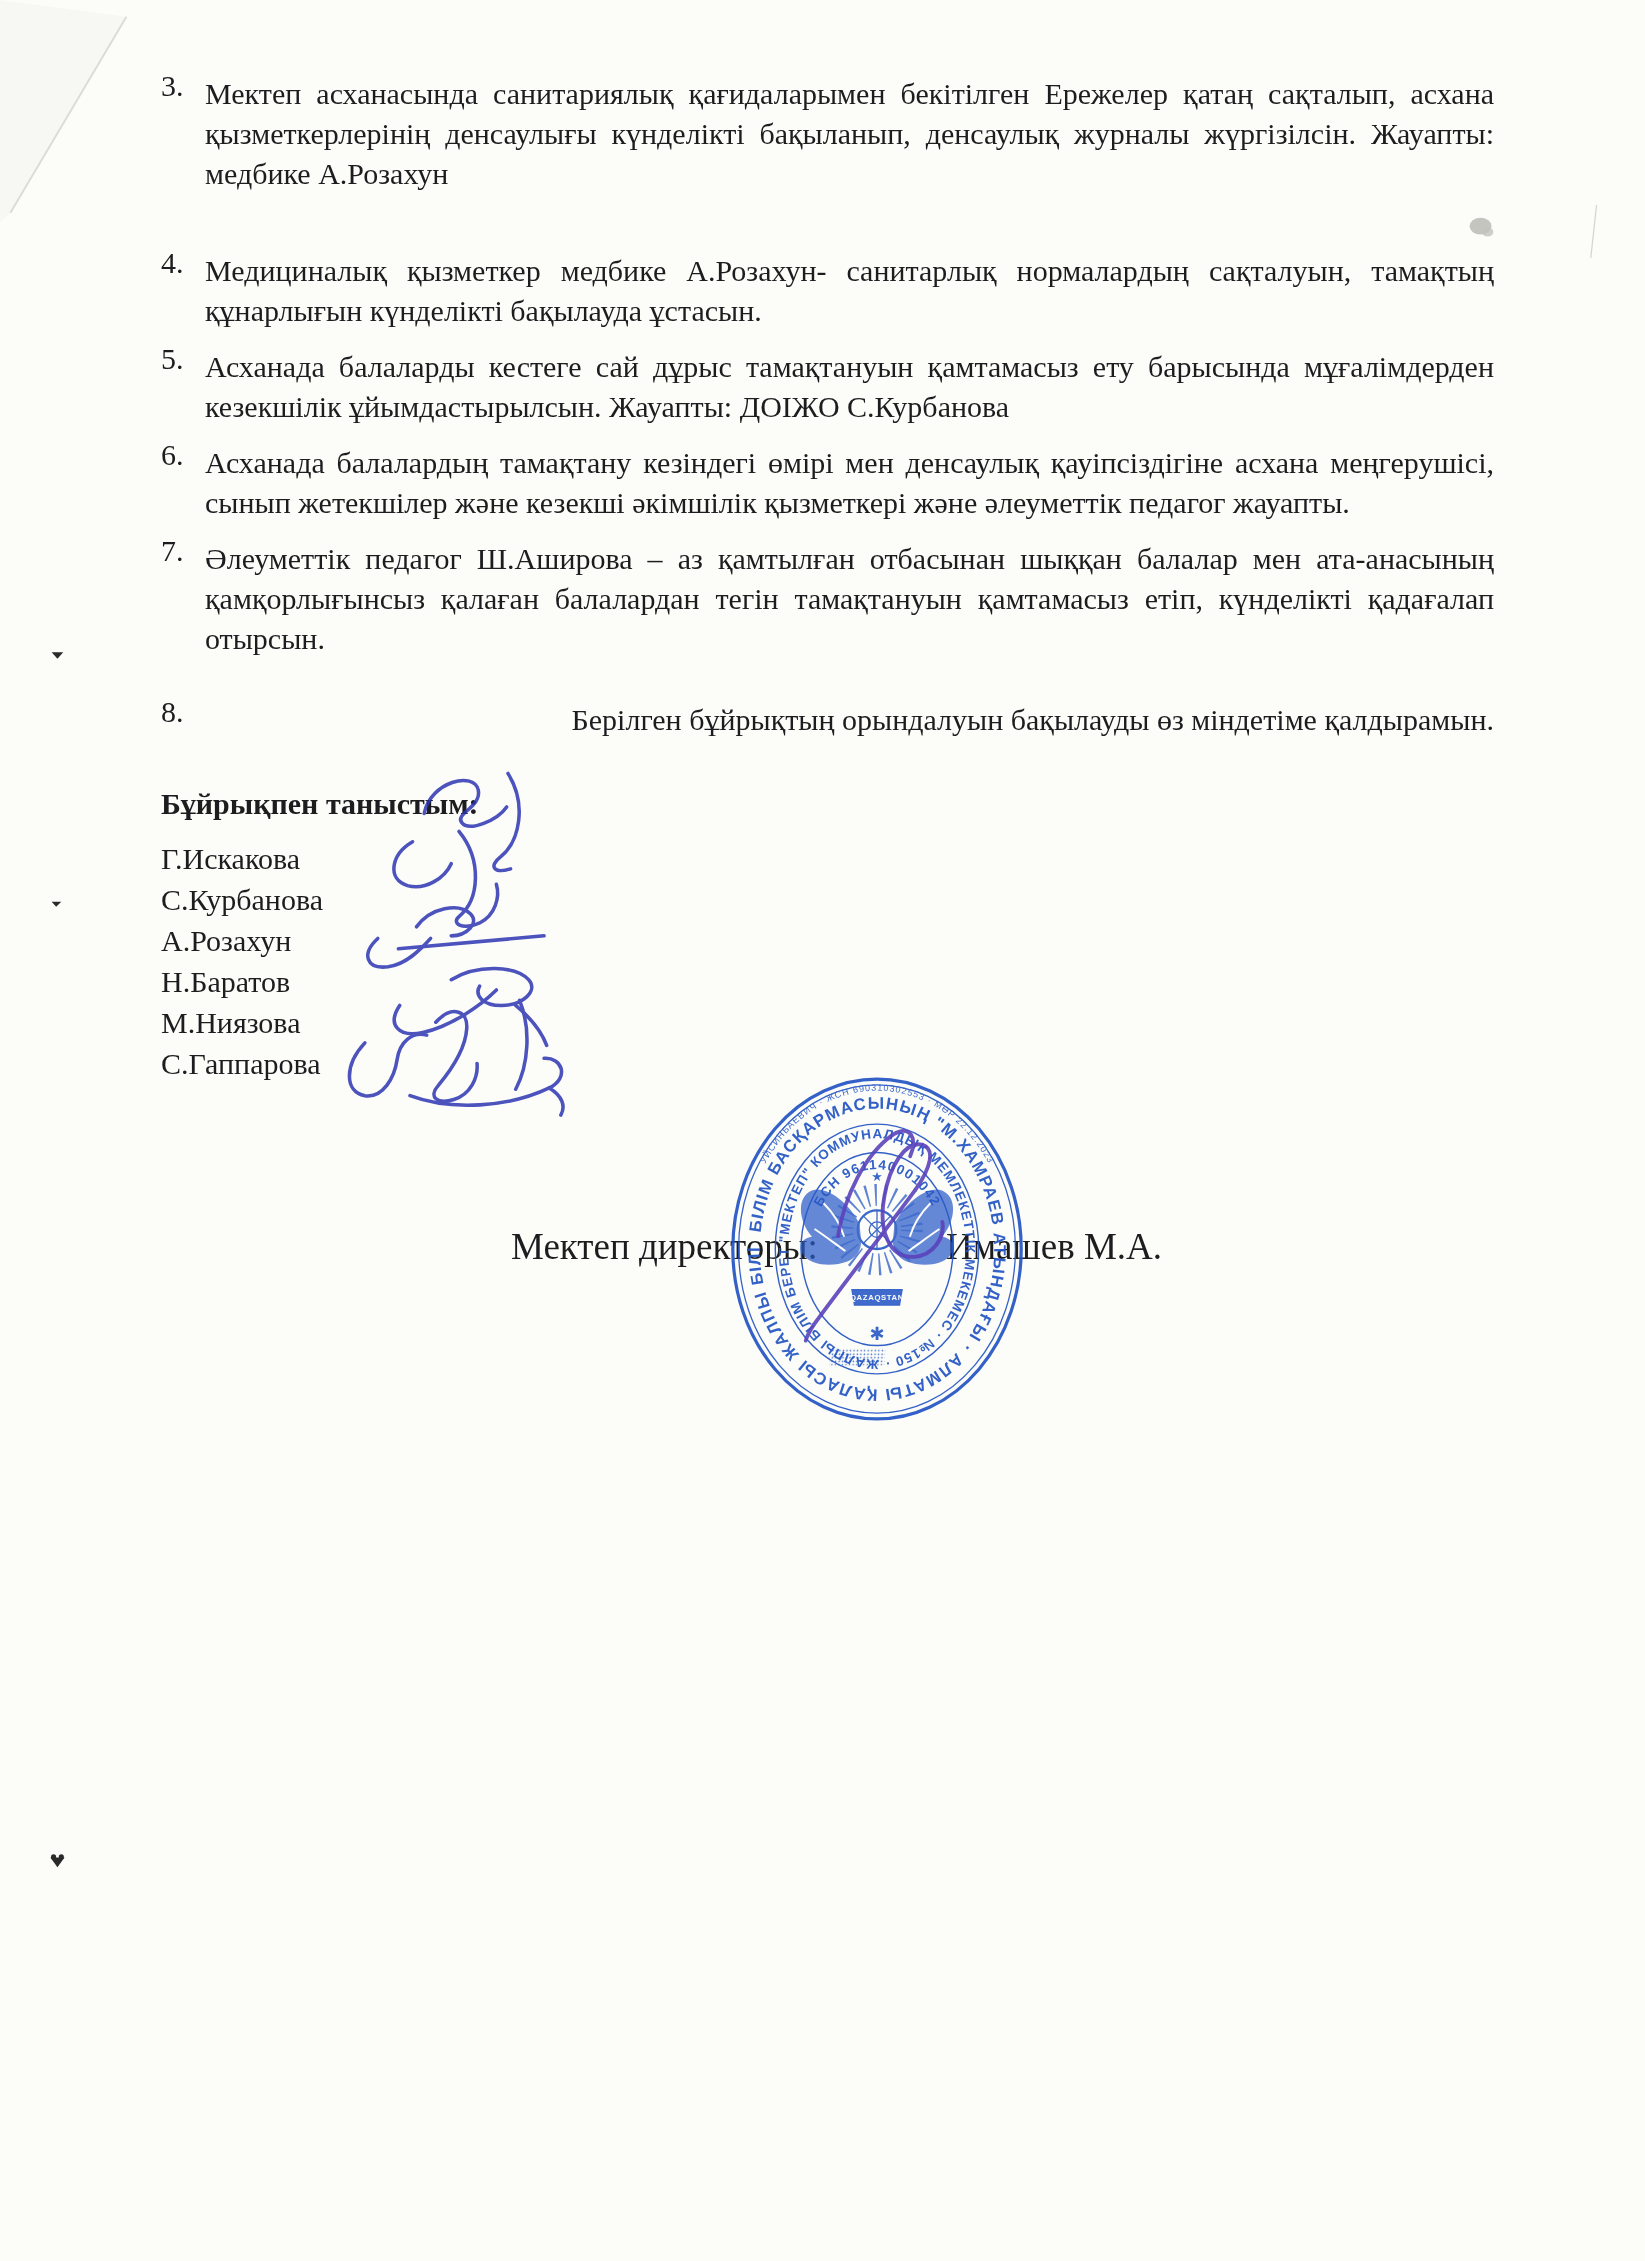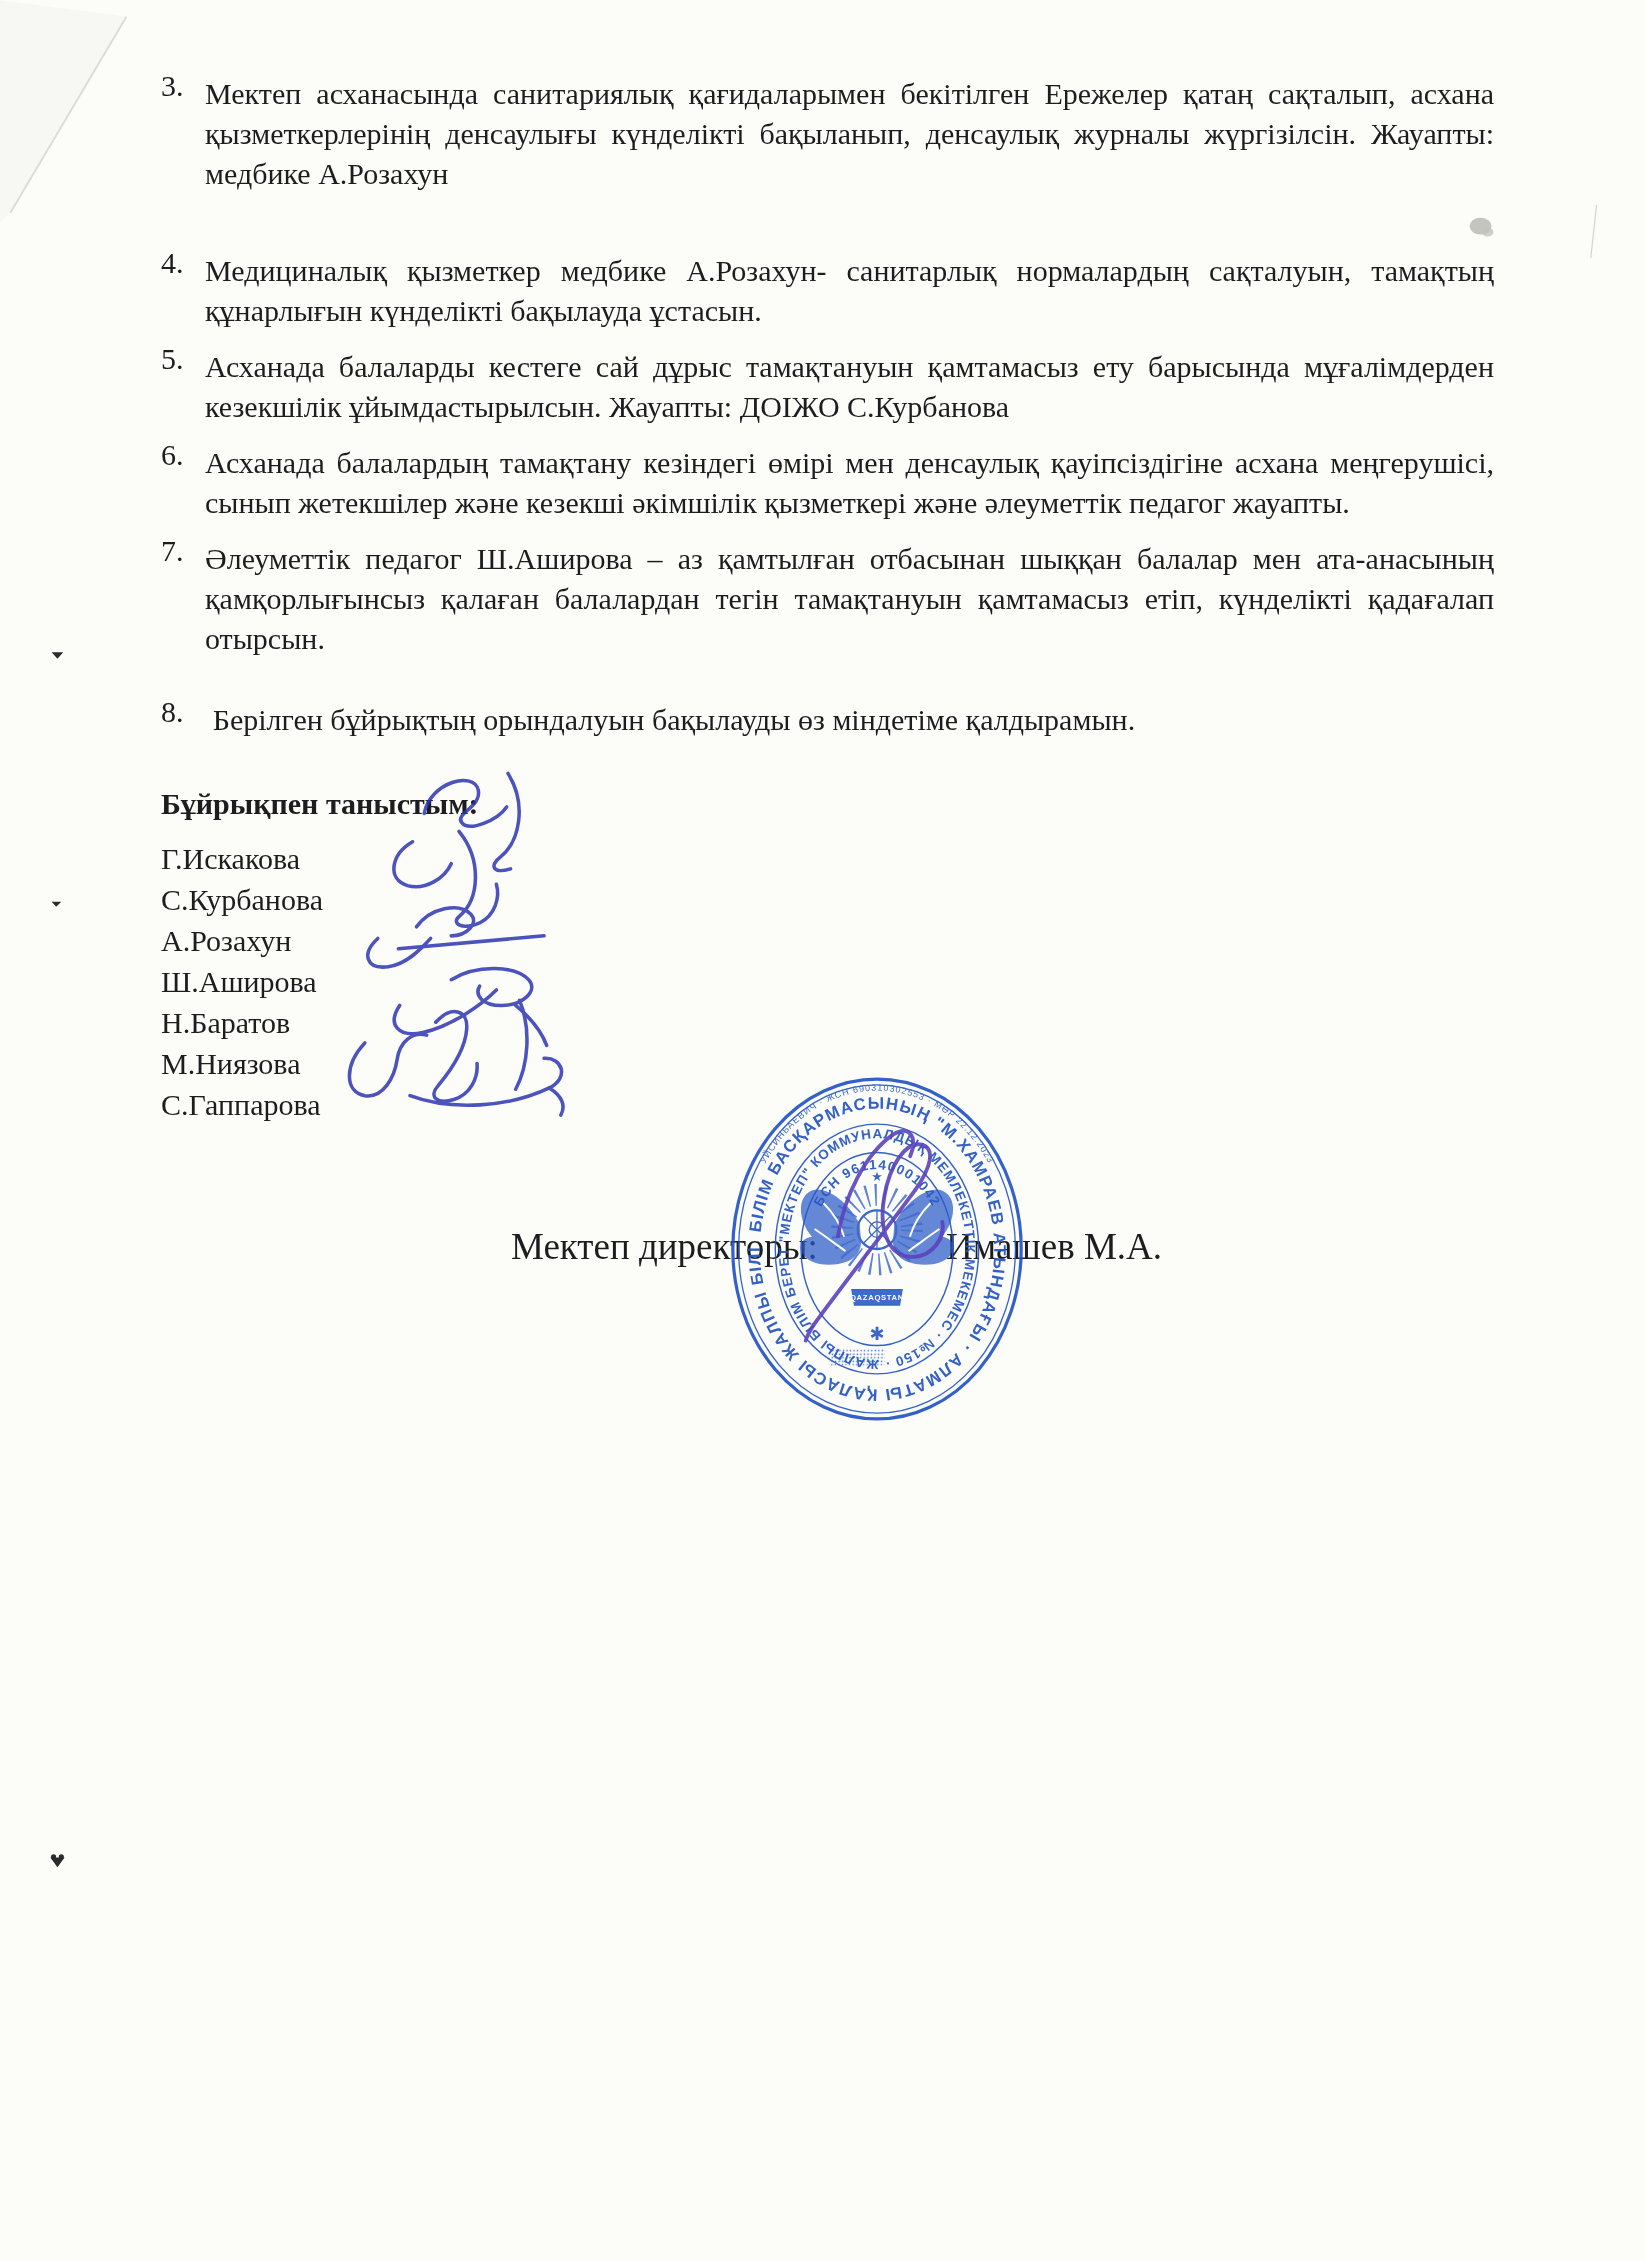--- a/index.html
+++ b/index.html
@@ -5,21 +5,21 @@
   html,body{margin:0;padding:0;}
   body{
     width:1645px;height:2261px;position:relative;overflow:hidden;
     background:#fcfcf9;color:#1d1d20;
     font-family:"Liberation Serif", "DejaVu Serif", serif;
   }
   .doc{position:absolute;left:161px;top:66px;width:1341px;}
   .item{display:flex;align-items:flex-start;}
   .item .num{flex:none;width:36px;font-size:30px;line-height:40px;}
   .item .txt{flex:1;margin:8px;font-size:30px;line-height:40px;text-align:justify;}
-  .item.single .txt{text-align:left;text-indent:7.7px;}
+  .item.single .txt{text-align:right;text-indent:7.7px;}
   .g1{margin-top:41px;}
   .g2{margin-top:24.5px;}
   .ack-head{margin:36px 0 8px 0;font-size:30px;font-weight:bold;line-height:40px;}
   .names{margin-top:14px;}
   .names p{margin:0;font-size:30px;font-weight:normal;line-height:41px;}
   .dir-line span{position:absolute;font-size:37px;font-weight:normal;line-height:36px;white-space:nowrap;}
   .dir-label{left:511px;top:1229px;}
   .dir-name{left:946px;top:1229px;}
   .stamp{position:absolute;left:727px;top:1073px;width:300px;height:352px;}
   .overlay{position:absolute;left:0;top:0;width:1645px;height:2261px;pointer-events:none;}
@@ -59,21 +59,20 @@
     <span class="num">8.</span>
     <p class="txt">Берілген бұйрықтың орындалуын  бақылауды өз міндетіме  қалдырамын.</p>
   </div>
 
   <p class="ack-head">Бұйрықпен таныстым:</p>
 
   <div class="names">
     <p>Г.Искакова</p>
     <p>С.Курбанова</p>
     <p>А.Розахун</p>
-    <p>Ш.Аширова</p>
     <p>Н.Баратов</p>
     <p>М.Ниязова</p>
     <p>С.Гаппарова</p>
   </div>
 </div>
 
 <div class="dir-line">
   <span class="dir-label">Мектеп директоры:</span>
   <span class="dir-name">Имашев М.А.</span>
 </div>

